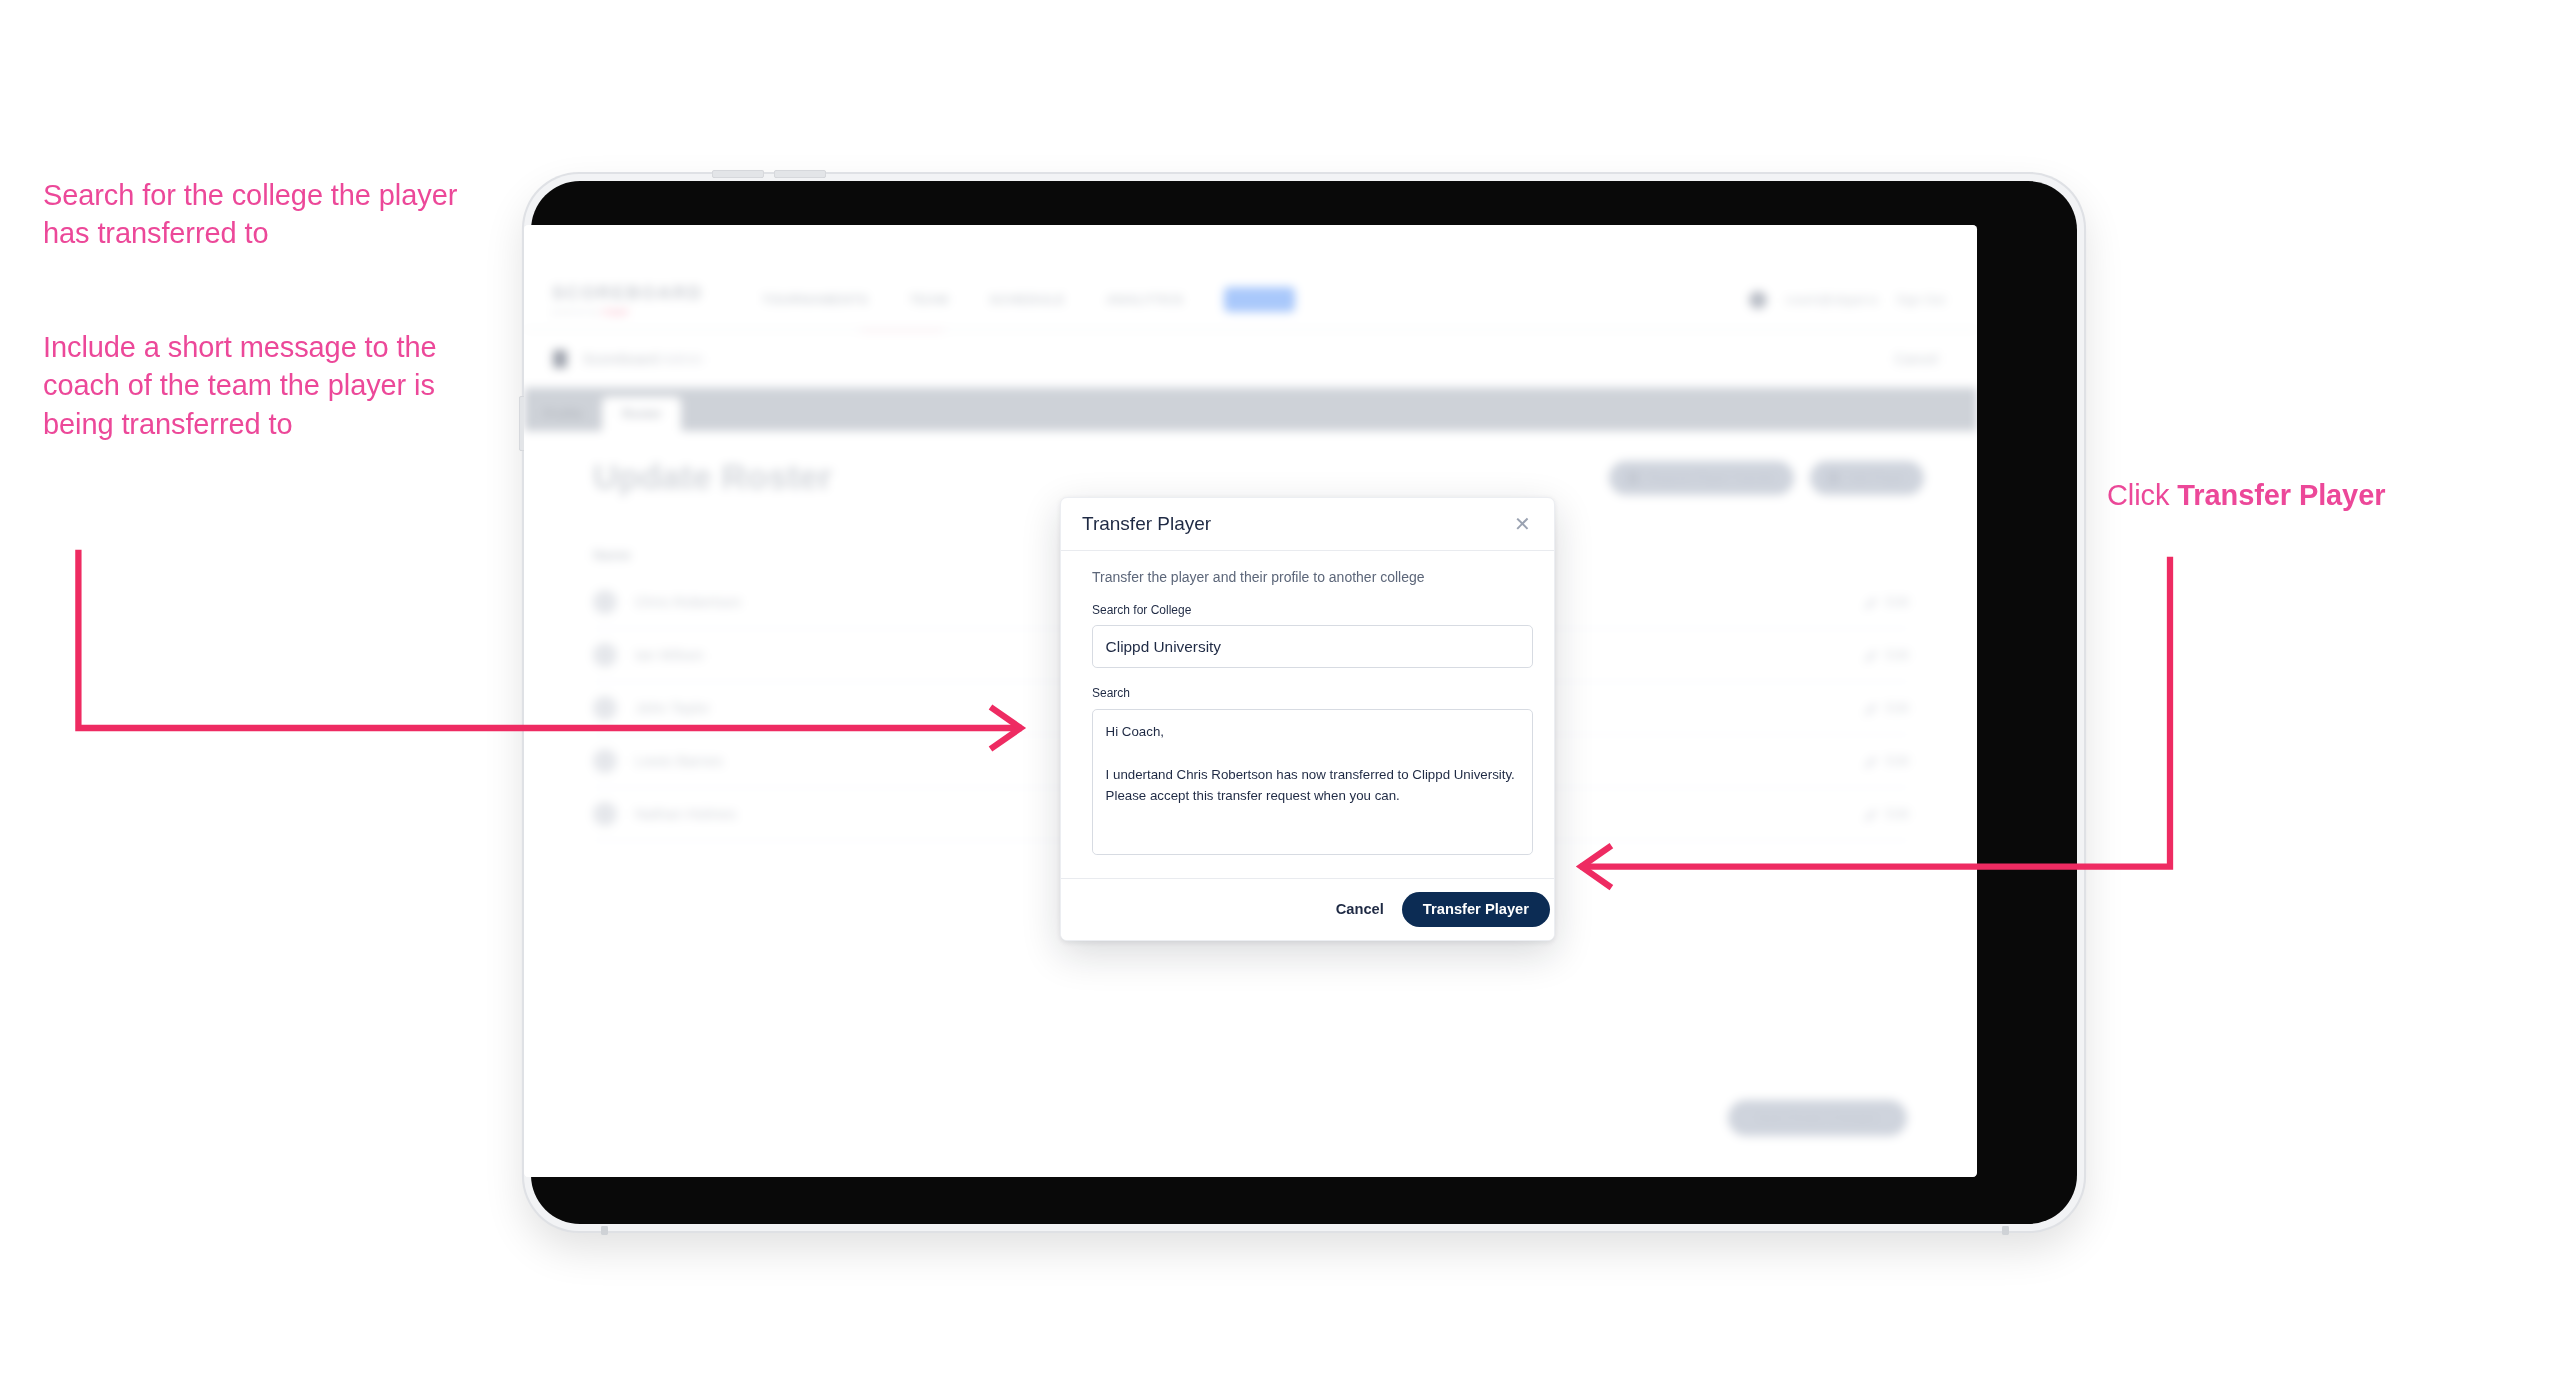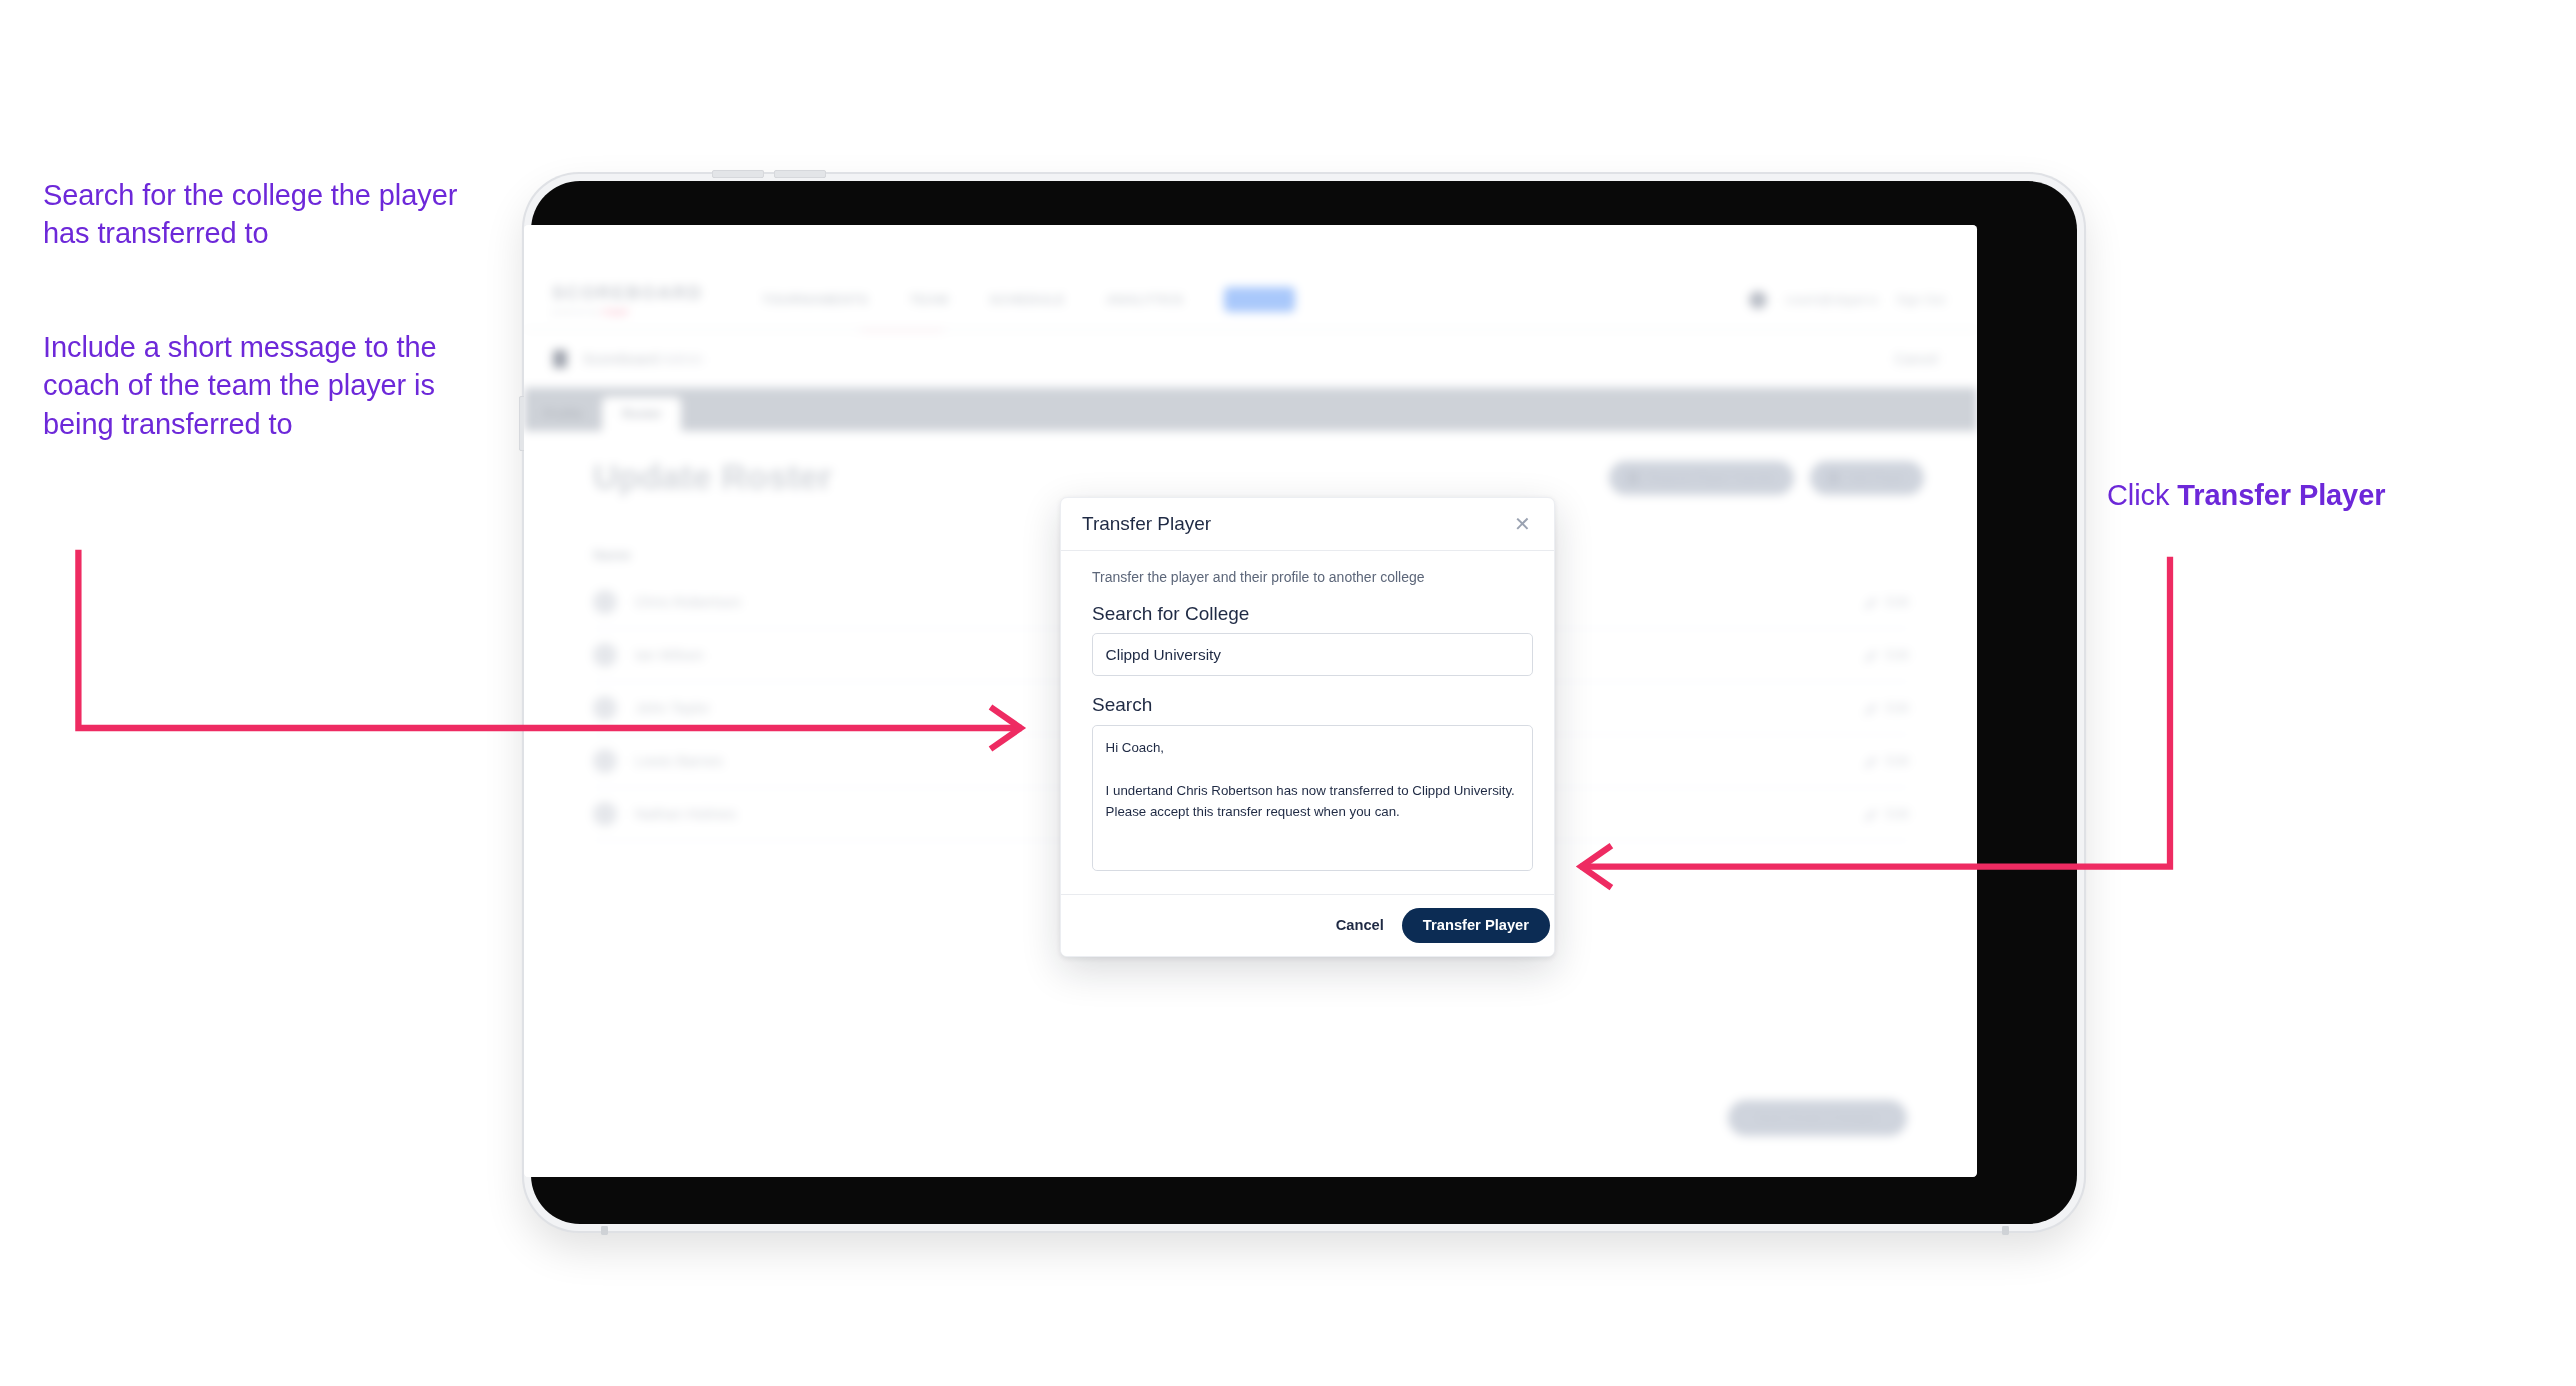--- a/index.html
+++ b/index.html
@@ -8,21 +8,21 @@
     background: #ffffff;
     font-family: "Liberation Sans", sans-serif;
     overflow: hidden;
   }
   .stage { position: relative; width: 2576px; height: 1386px; background:#fff; }
 
   
   .annot {
     position: absolute;
     font-family: "Liberation Sans", sans-serif;
-    color: #6d28d9;
+    color: #ec4899;
     font-size: 29px;
     line-height: 1.32;
     letter-spacing: -0.1px;
   }
   #annot-left-1 { left: 43px; top: 176px; width: 448px; }
   #annot-left-2 { left: 43px; top: 328px; width: 448px; }
   #annot-right  { left: 2107px; top: 476px; width: 434px; white-space: nowrap; }
   #annot-right .strong { font-weight: bold; }
 
   
@@ -122,21 +122,21 @@
     border:0.7px solid #eceef2;
     overflow:hidden;
   }
   .modal-head { height:53px; display:flex; align-items:center; padding:0 21px;
                 border-bottom:0.7px solid #e9ebef; }
   .modal-title { font-size:19px; color:#1f2a44; font-weight:500; }
   .modal-close { margin-left:auto; width:21px; height:21px; display:flex; align-items:center; justify-content:center;
                  color:#9aa2b1; font-size:20px; line-height:1; cursor:pointer; font-weight:300;}
   .modal-body { padding: 18px 21px 21px 31px; }
   .modal-desc { font-size:14px; color:#5c6679; margin-bottom:18px; }
-  .field-label { font-size:19px; color:#1f2a44; font-weight:500; margin-bottom:8.4px; }
+  .field-label { font-size:12px; color:#1f2a44; font-weight:500; margin-bottom:8.4px; }
   .text-input {
     width:100%; height:43px; border:0.7px solid #d7dbe2; border-radius:4.9px;
     padding:0 12.6px; font-size:15.4px; color:#1f2a44; background:#fff;
     font-family:"Liberation Sans", sans-serif;
   }
   .gap { height:18px; }
   .text-area {
     width:100%; height:146px; border:0.7px solid #d7dbe2; border-radius:4.9px;
     padding:11.2px 12.6px; font-size:13.3px; color:#1f2a44; line-height:1.6;
     resize:none; background:#fff; font-family:"Liberation Sans", sans-serif;

